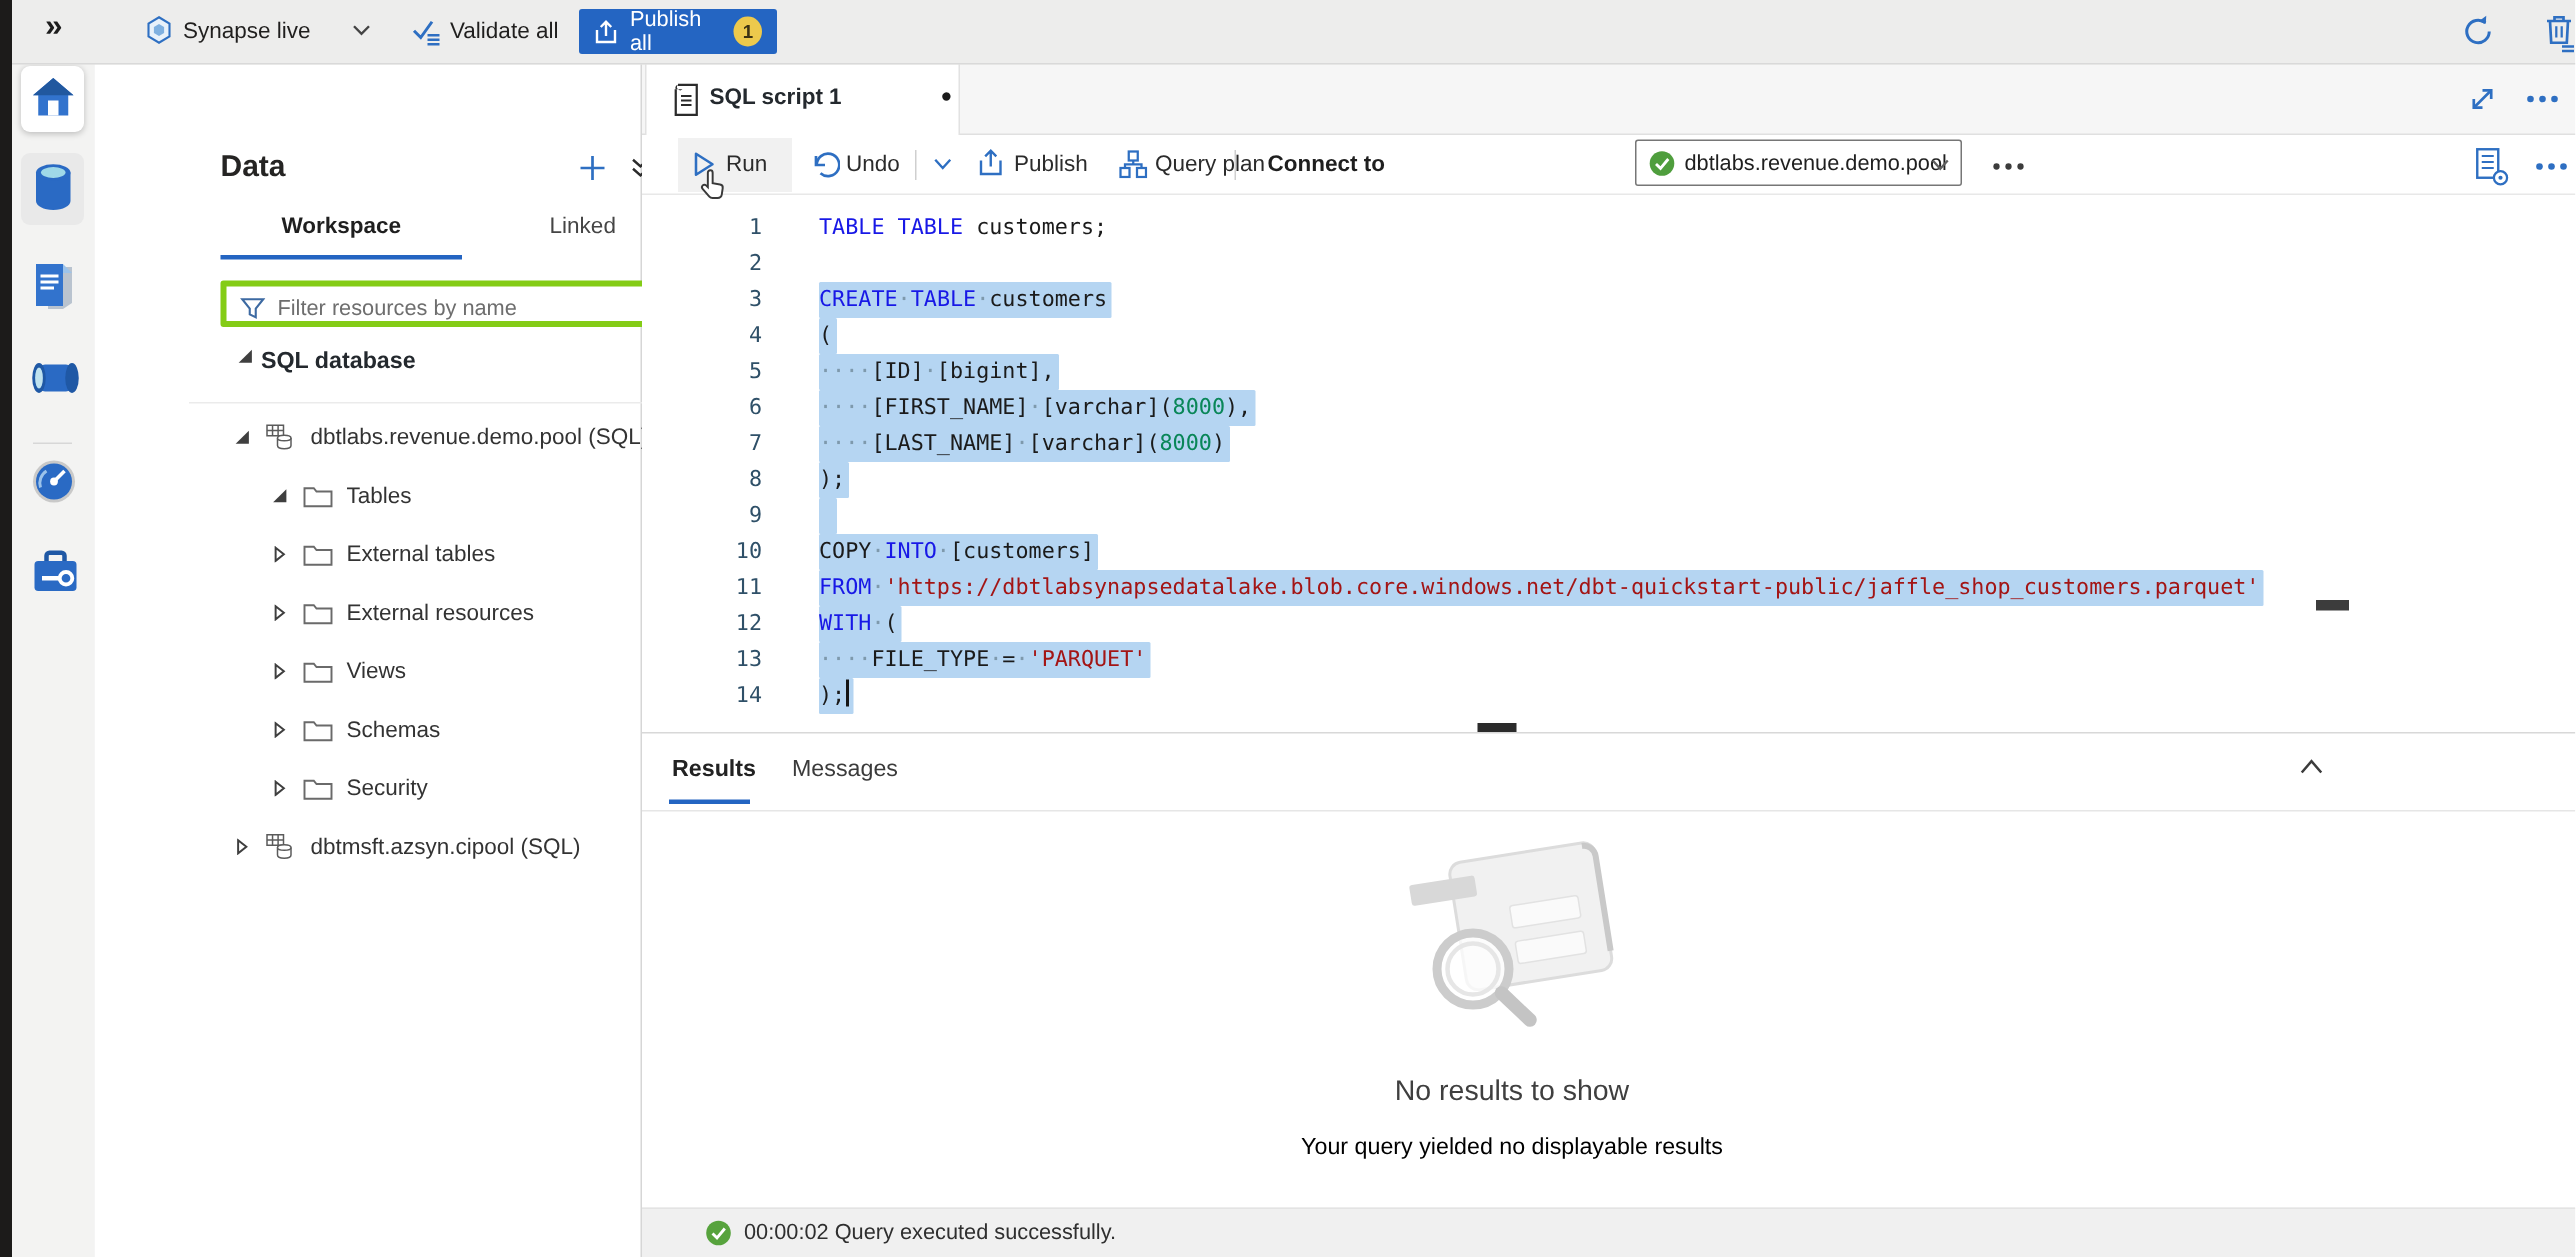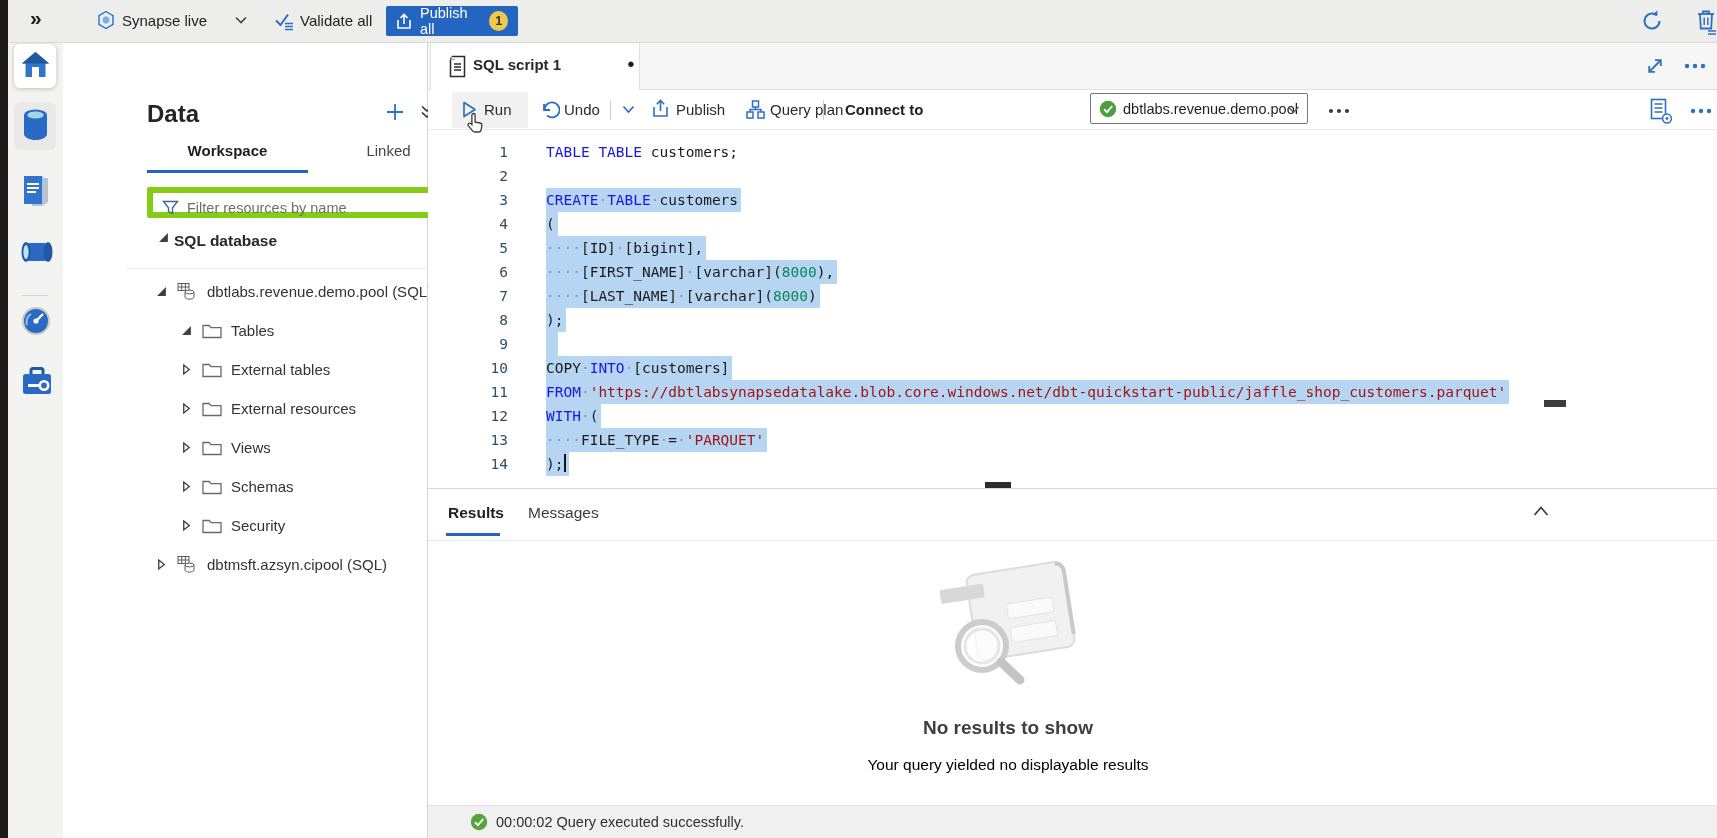--- a/index.html
+++ b/index.html
@@ -29,29 +29,29 @@
   .rail-card{position:absolute;left:6px;width:42px;border-radius:6px}
   #card-home{top:2px;height:44px;background:#ffffff;box-shadow:0 1px 4px rgba(0,0,0,.22)}
   #card-data{top:60px;height:48px;background:#e9e9e9}
   .rail-ic{position:absolute;left:12px}
   #ric-home{top:8px}  #ric-data{top:66px} #ric-develop{top:132px} #ric-integrate{top:196px}
   #rail-divider{position:absolute;left:14px;top:253px;width:26px;height:1px;background:#d7d7d7}
   #ric-monitor{top:263px} #ric-manage{top:322px}
 
   
   #datapanel{position:absolute;left:63px;top:42px;width:365px;height:796px;background:#fff;border-right:1px solid #d6d6d6;box-sizing:border-box}
-  #dp-title{position:absolute;left:84px;top:58px;font-size:24px;font-weight:700;color:#252423}
+  #dp-title{position:absolute;left:84px;top:58px;font-size:20px;font-weight:700;color:#252423}
   #dp-plus{position:absolute;left:322px;top:60px}
   #dp-collapse-all{position:absolute;left:356px;top:62px}
   #dp-chevleft{position:absolute;left:386px;top:57px;font-size:19px;color:#2b2b2b}
   .dp-tab{position:absolute;top:100px;width:161px;text-align:center;font-size:15px;color:#454545;height:30px}
   #dp-tab-0{left:84px;color:#1f1f1f;font-weight:600}
   #dp-tab-1{left:245px}
   #dp-underline{position:absolute;left:84px;top:128px;width:161px;height:3px;background:#2465c2}
-  #dp-filter{position:absolute;left:84px;top:145px;width:319px;height:31px;border:6px solid #84cc16;border-radius:2px;background:#fff;box-sizing:border-box}
+  #dp-filter{position:absolute;left:84px;top:145px;width:319px;height:31px;border:4px solid #84cc16;border-radius:2px;background:#fff;box-sizing:border-box}
   #dp-filter svg{position:absolute;left:9px;top:7px}
   #dp-filter input{position:absolute;left:32px;top:2px;width:270px;height:24px;border:none;outline:none;
                    font-family:"Liberation Sans",sans-serif;font-size:14.5px;color:#444;background:transparent}
   #dp-filter input::placeholder{color:#6e6e6e;opacity:1}
   #dp-root-row{position:absolute;left:63px;top:190px;width:364px;height:34px;display:flex;}
   #dp-root-row .tw{margin-left:30px;width:14px;display:flex;justify-content:center}
   #dp-root-label{margin-left:4px;font-size:15.5px;font-weight:600;color:#24292e}
   #dp-root-count{position:absolute;right:22px;font-size:15px;color:#444}
   #dp-divider{position:absolute;left:63px;top:226px;width:364px;height:1px;background:#ebebeb}
   #tree{position:absolute;left:63px;top:230px;width:364px}
@@ -107,21 +107,21 @@
 
   
   #split-handle{position:absolute;left:557px;top:440px;width:26px;height:6px;background:#2b2b2b;z-index:3}
   #split-line{position:absolute;left:0;top:446px;width:1289px;height:1px;background:#d8d8d8}
   #res-tab-results{position:absolute;left:20px;top:462px;font-size:15.5px;font-weight:600;color:#222}
   #res-underline{position:absolute;left:18px;top:491px;width:54px;height:3px;background:#2465c2}
   #res-tab-messages{position:absolute;left:100px;top:462px;font-size:15.5px;color:#3b3b3b}
   #res-collapse{position:absolute;left:1104px;top:462px}
   #res-divider{position:absolute;left:0;top:498px;width:1289px;height:1px;background:#e6e6e6}
   #empty-illustration{position:absolute;left:492px;top:512px}
-  #empty-title{position:absolute;left:0;top:675px;width:1160px;text-align:center;font-size:19px;font-weight:700;color:#3f3f3f}
+  #empty-title{position:absolute;left:0;top:675px;width:1160px;text-align:center;font-size:19px;font-weight:400;color:#3f3f3f}
   #empty-sub{position:absolute;left:0;top:714px;width:1160px;text-align:center;font-size:15.5px;color:#000000}
 
   
   #statusbar{position:absolute;left:0;top:763px;width:1289px;height:33px;background:#f0f0f0;border-top:1px solid #e3e3e3;box-sizing:border-box}
   #statusbar .chk{position:absolute;left:42px;top:7px}
   #statusbar .txt{position:absolute;left:68px;top:8px;font-size:14.5px;color:#2f2f2f}
 </style>
 </head>
 <body>
 

